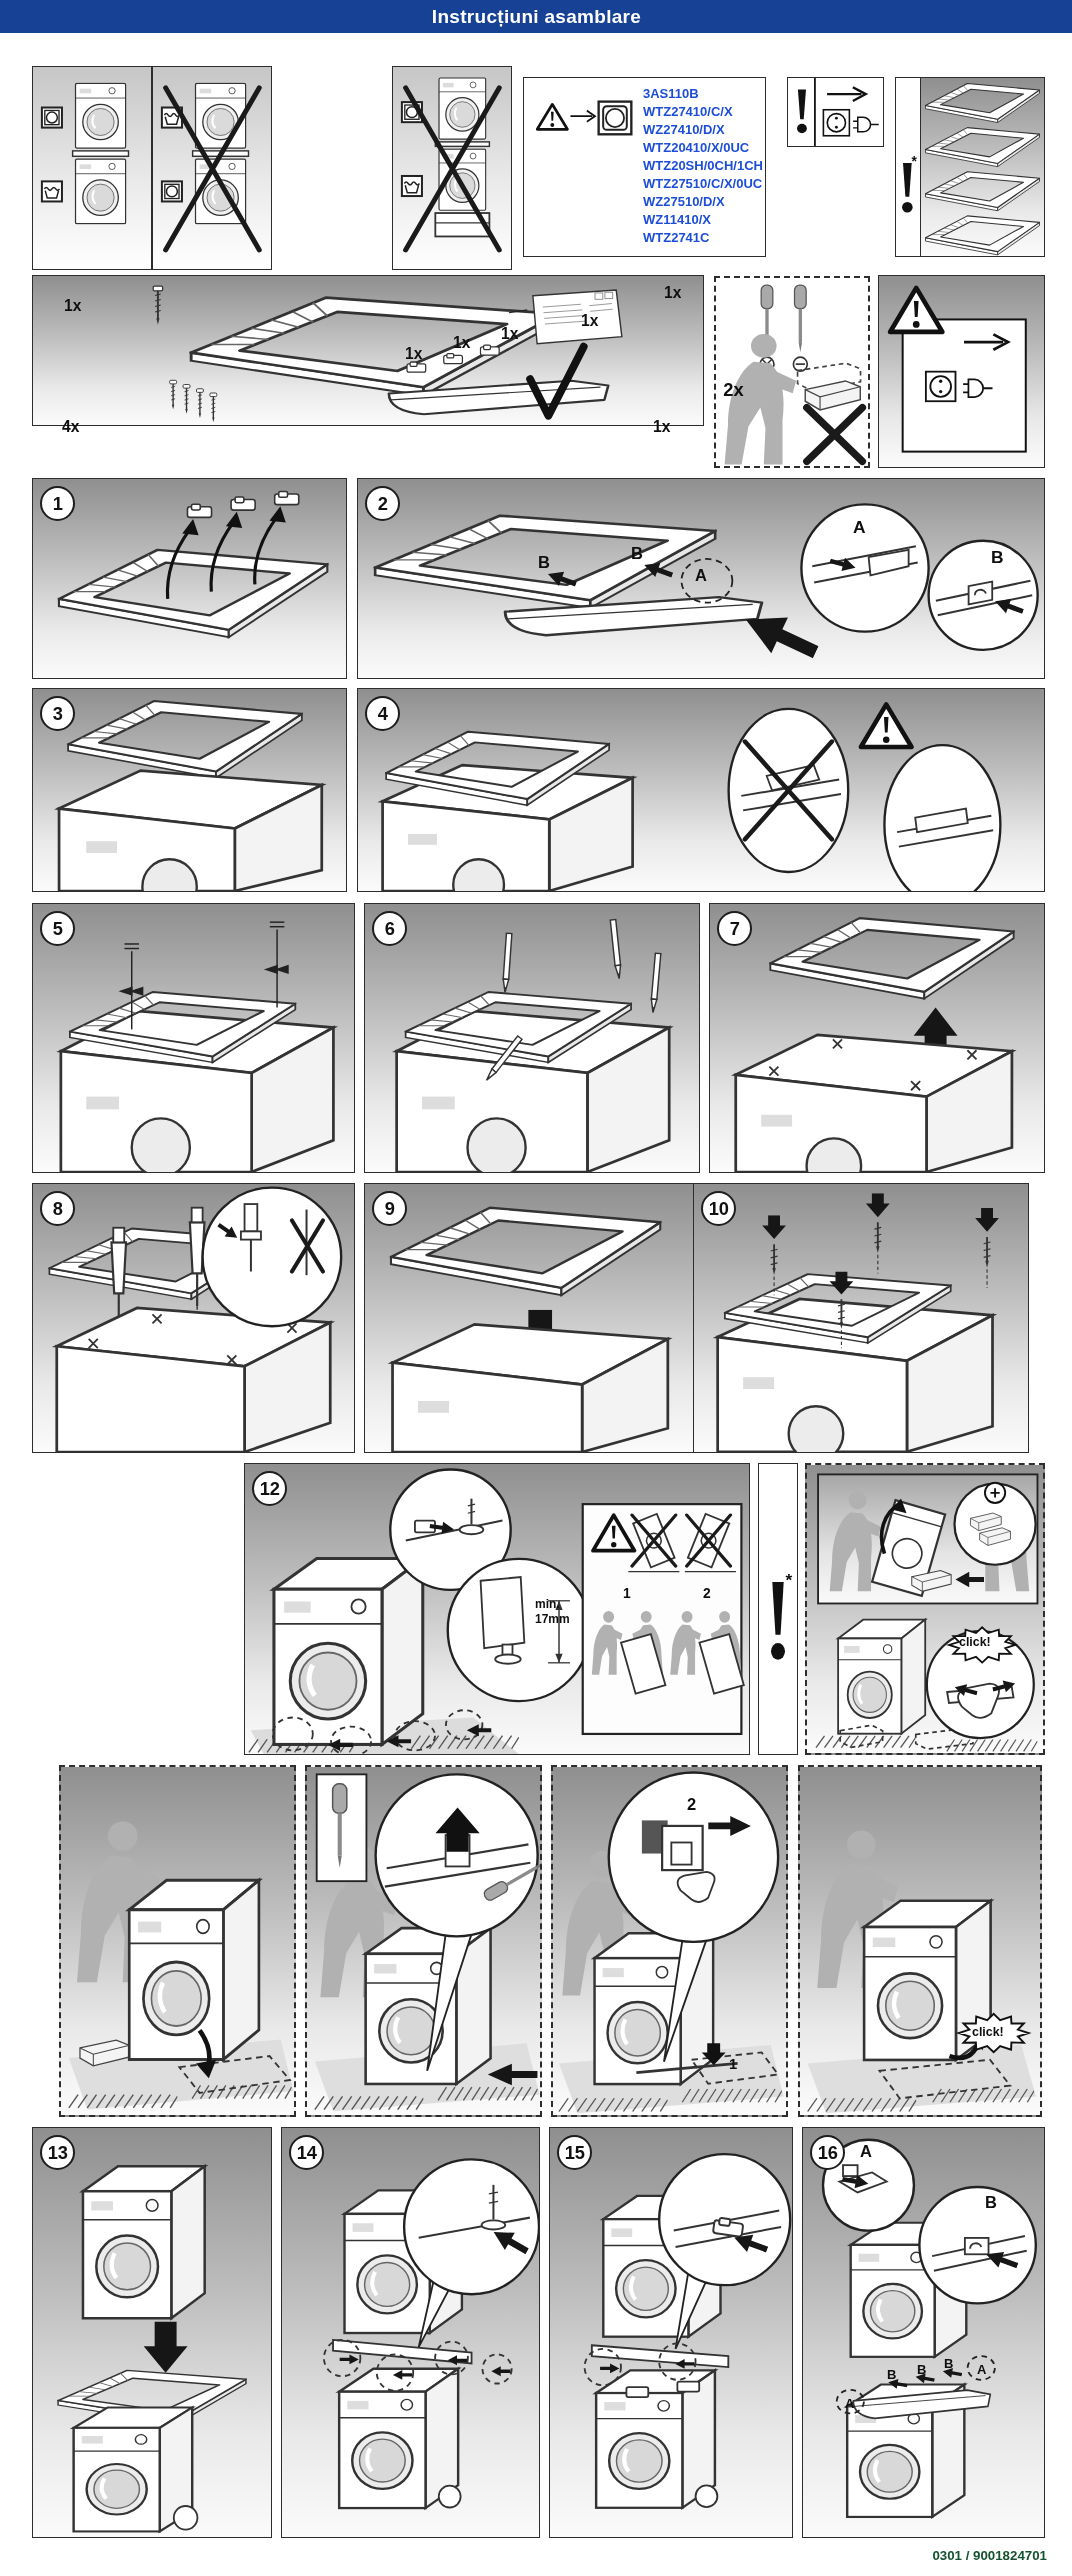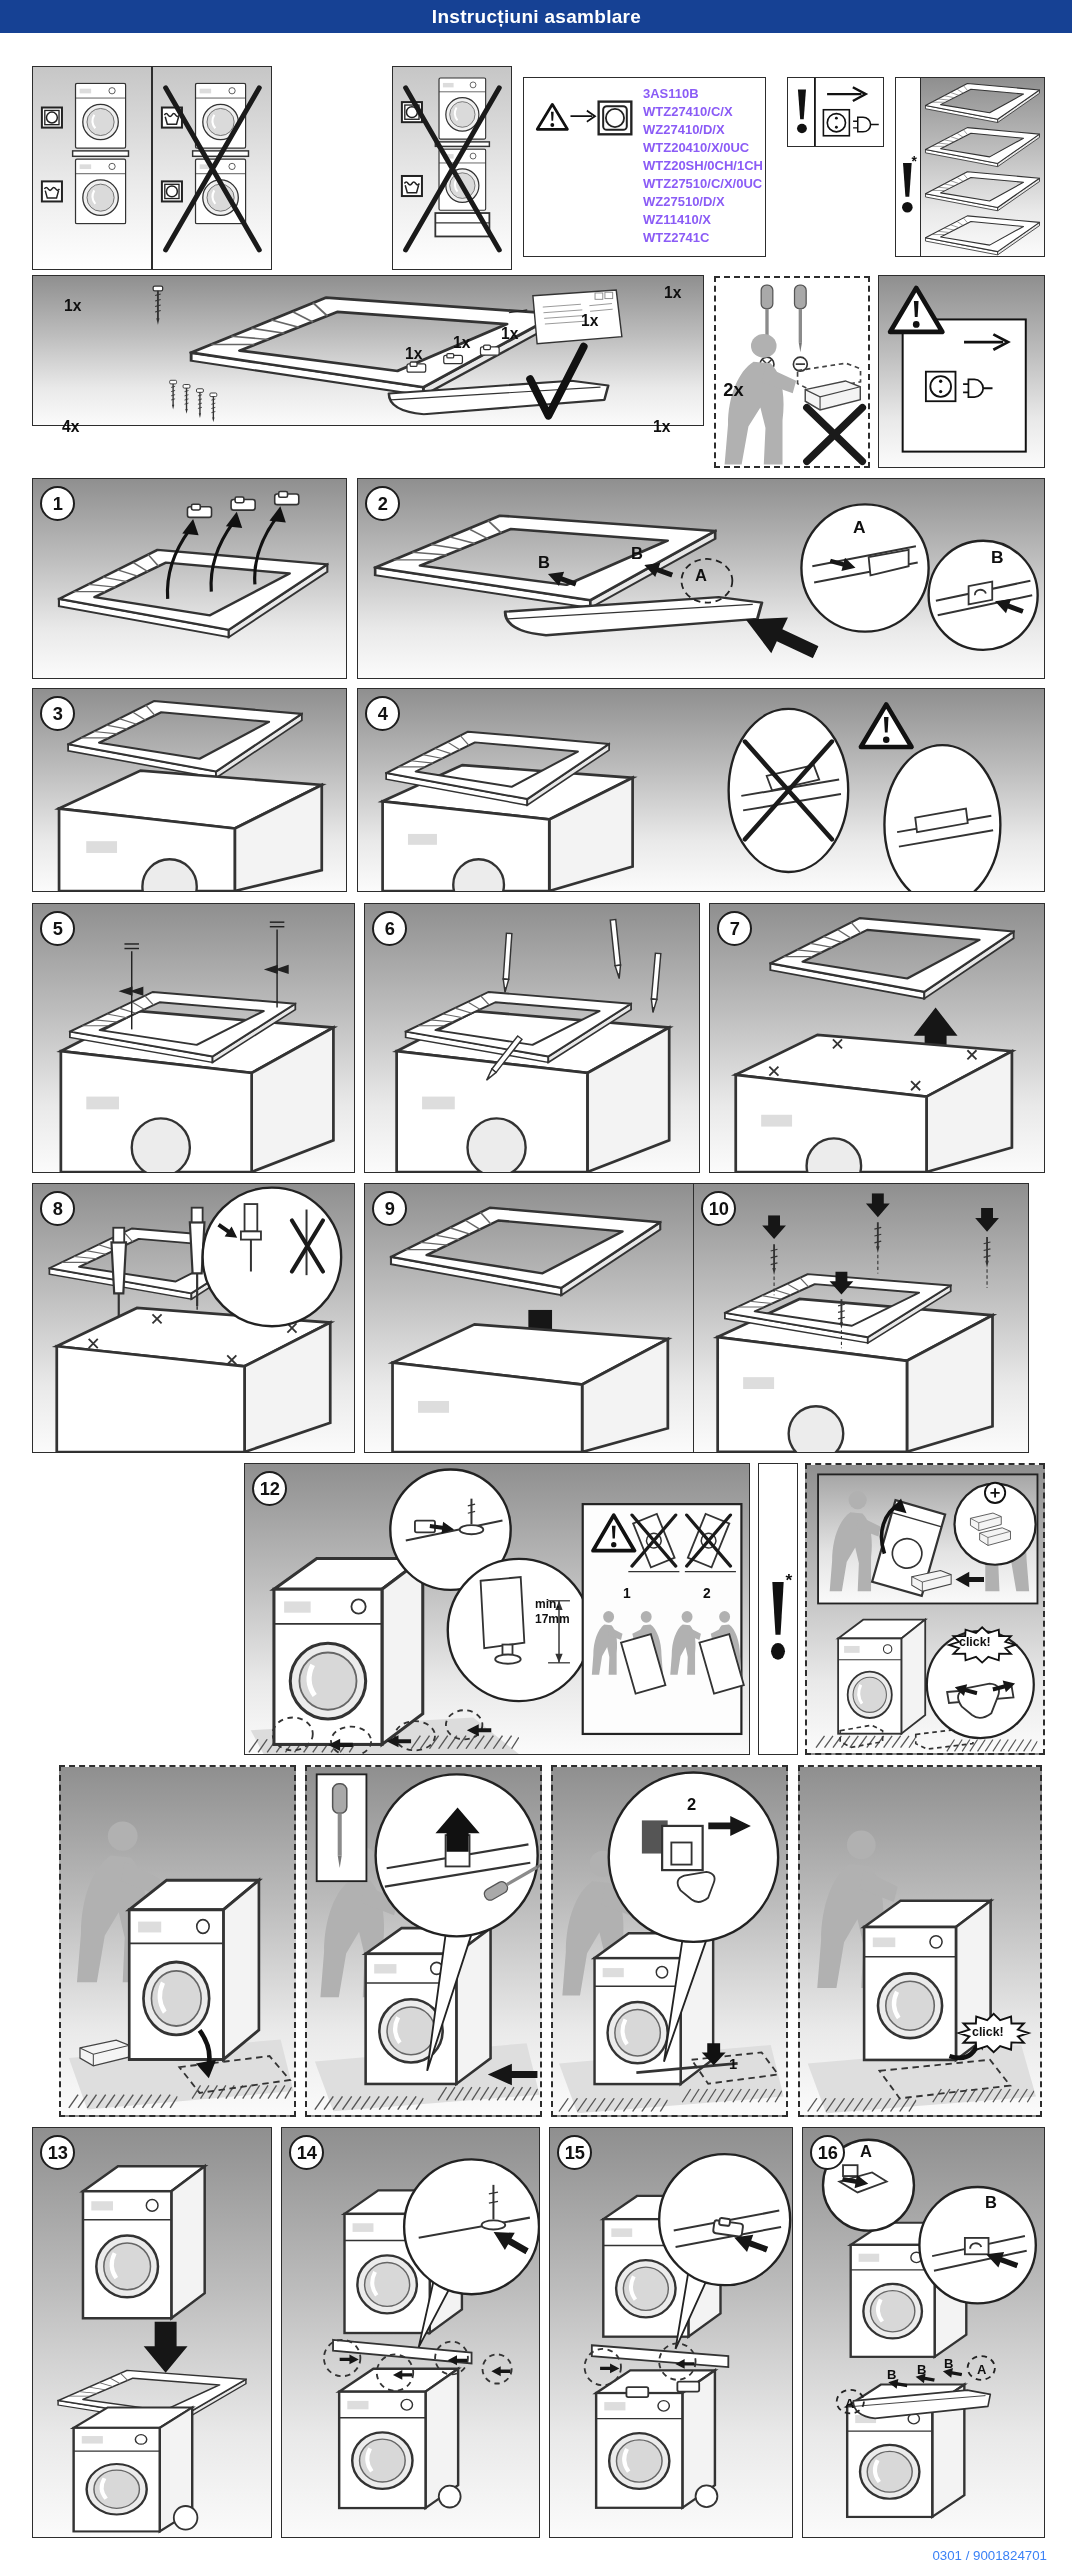--- a/index.html
+++ b/index.html
@@ -10,22 +10,22 @@
   .panel{position:absolute;box-sizing:border-box;border:1.8px solid #2d2d2d}
   .white{background:#fff}
   .g-dark{background:linear-gradient(180deg,#8f8f8f 0%,#bdbdbd 40%,#e9e9e9 75%,#fbfbfb 100%)}
   .g-light{background:linear-gradient(180deg,#c6c6c6 0%,#e9e9e9 55%,#ffffff 100%)}
   .dash{border:2.8px dashed #2d2d2d}
   .badge{position:absolute;left:7.3px;top:7.3px;width:31px;height:31px;background:#fff;border:2.3px solid #1d1d1d;
          border-radius:50%;z-index:9;font-weight:bold;font-size:18.3px;color:#111;
          display:flex;align-items:center;justify-content:center}
   .lbl{position:absolute;font-weight:bold;color:#0f0f0f;z-index:8;white-space:nowrap;line-height:1}
   svg.ill{position:absolute;left:0;top:0;width:100%;height:100%;z-index:1}
-  .models-list div{font-weight:bold;font-size:13px;line-height:18px;color:#8b5cf6}
-  .foot{position:absolute;right:26px;top:2548px;font-size:13.3px;color:#3b82f6;font-weight:normal}
+  .models-list div{font-weight:bold;font-size:13px;line-height:18px;color:#1d4ed8}
+  .foot{position:absolute;right:26px;top:2548px;font-size:13.3px;color:#14532d;font-weight:bold}
 </style>
 </head>
 <body>
 
 <svg width="0" height="0" style="position:absolute" aria-hidden="true">
 <defs>
   <linearGradient id="gp" x1="0" y1="0" x2="0" y2="1">
     <stop offset="0" stop-color="#a6a6a6"></stop>
         <stop offset="0.6" stop-color="#e3e3e3"></stop>
         <stop offset="1" stop-color="#fafafa"></stop>

